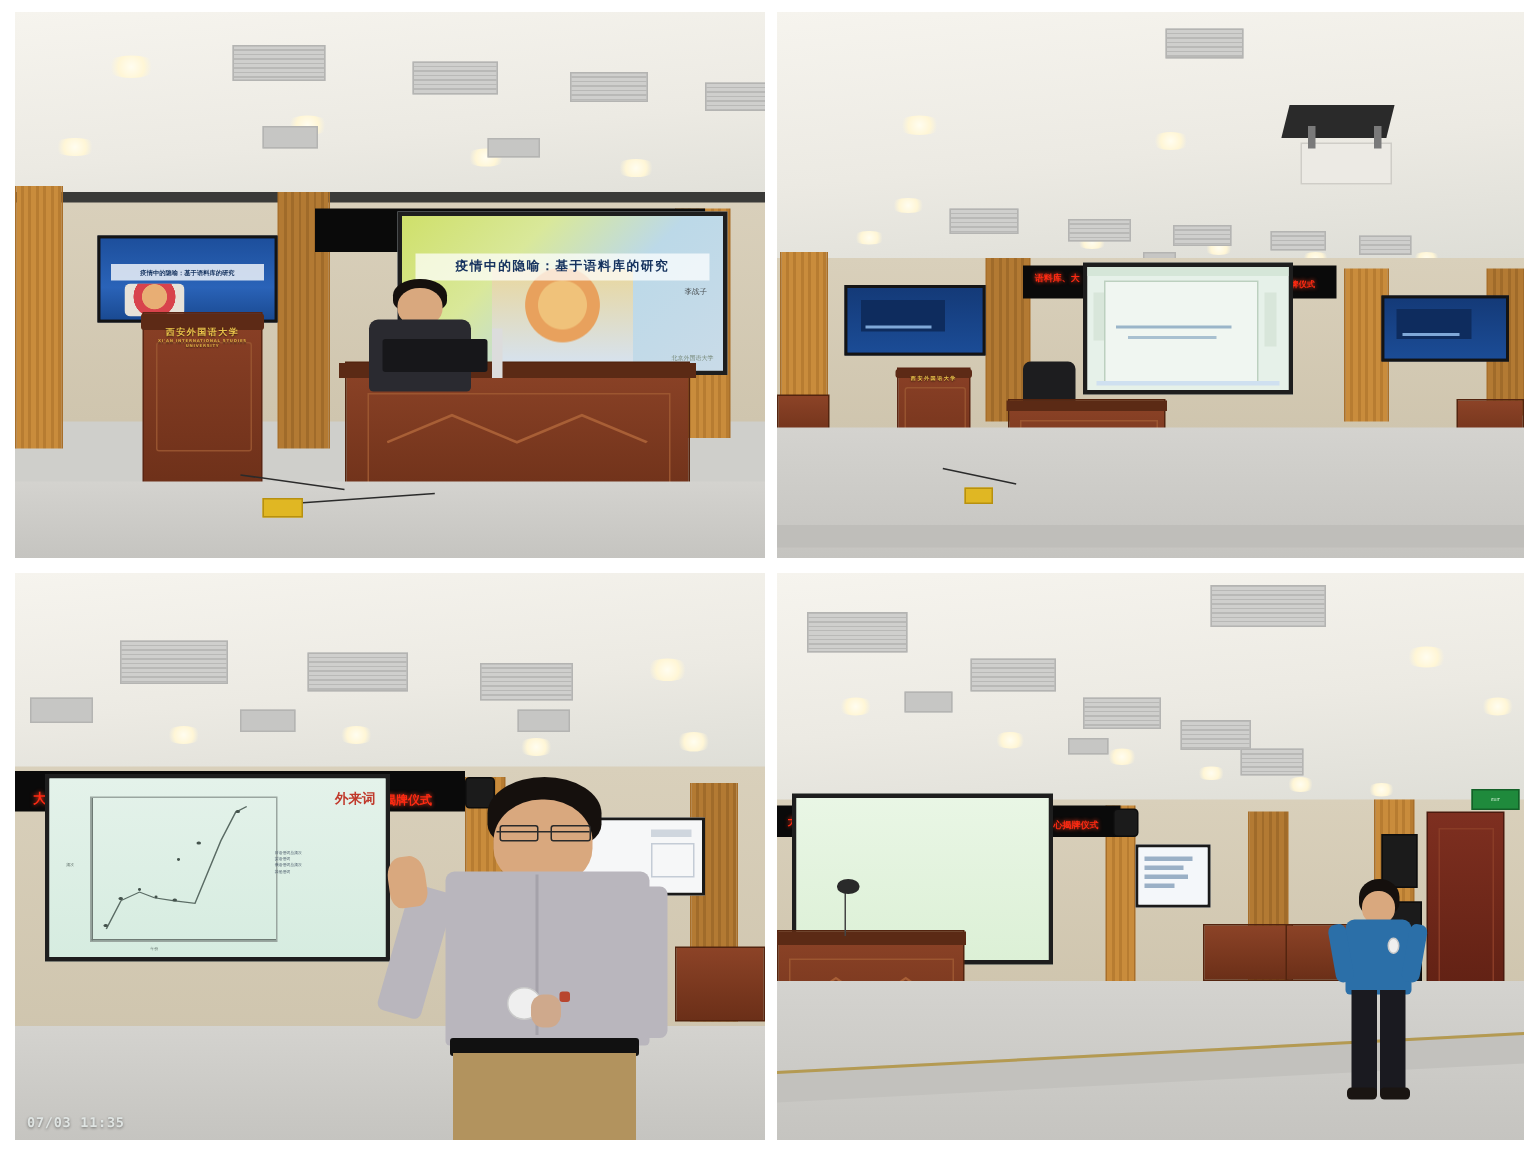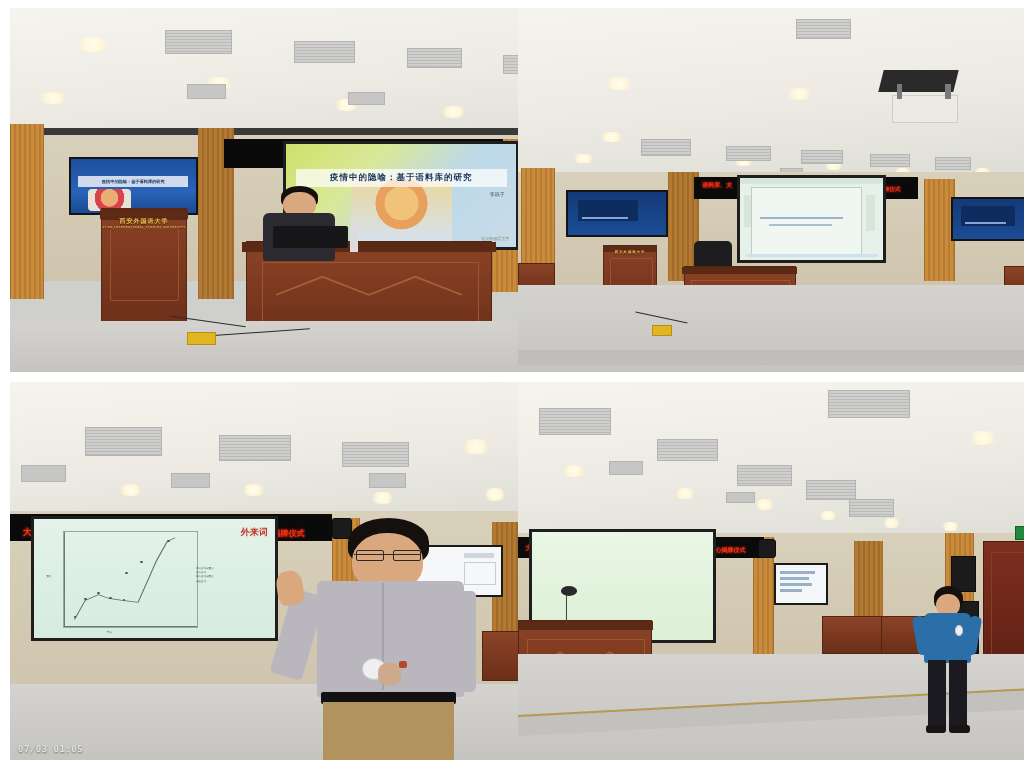--- a/index.html
+++ b/index.html
@@ -2,21 +2,21 @@
 <html><head>
 <meta charset="utf-8">
 <style>
   html,body{margin:0;padding:0;}
   body{
     width:1024px;height:768px;background:#ffffff;overflow:hidden;
     font-family:"Liberation Sans","DejaVu Sans",sans-serif;
   }
   .collage{position:relative;width:1024px;height:768px;background:#ffffff;}
 
-  .panel{position:absolute;overflow:hidden;background:#cfcfcb;padding-left:36px;}
+  .panel{position:absolute;overflow:hidden;background:#cfcfcb;}
   .p-tl{left:10px;  top:8px;   width:500px; height:364px;}
   .p-tr{left:518px; top:8px;   width:498px; height:364px;}
   .p-bl{left:10px;  top:382px; width:500px; height:378px;}
   .p-br{left:518px; top:382px; width:498px; height:378px;}
 
   .scene{position:absolute;inset:0;}
 
   
   .ceiling{position:absolute;left:0;top:0;width:100%;background:#eceae2;}
   .ceil-shade{position:absolute;left:0;top:0;width:100%;height:100%;
@@ -379,21 +379,21 @@
         <div class="arm" style="left:72%;top:30%;width:20%;height:42%;background:#b9b6bd;"></div>
 
         <div class="mic" style="left:36%;top:58%;width:11%;height:8%;"></div>
         <div style="position:absolute;left:44%;top:60%;width:11%;height:9%;background:#cfa98c;border-radius:40%;"></div>
         <div style="position:absolute;left:54%;top:59%;width:4%;height:3%;background:#b8452e;border-radius:2px;"></div>
 
         <div class="belt" style="left:16%;top:72%;width:66%;height:5%;border-radius:2px;"></div>
         <div class="leg" style="left:17%;top:76%;width:64%;height:26%;background:#b2935e;"></div>
       </div>
 
-      <div class="timestamp" style="font-size:9px;">07/03 01:05</div>
+      <div class="timestamp" style="font-size:9px;">07/03 11:35</div>
     </div>
   </div>
 
   <div class="panel p-br">
     <div class="scene">
       <div class="ceiling ceil-shade" style="height:42%"></div>
       <div class="downlight" style="left:84%;top:13%;width:6%;height:3.8%"></div>
       <div class="downlight" style="left:94%;top:22%;width:5%;height:3.2%"></div>
       <div class="downlight" style="left:8%;top:22%;width:5%;height:3.2%"></div>
       <div class="downlight" style="left:29%;top:28%;width:4.6%;height:3%"></div>

